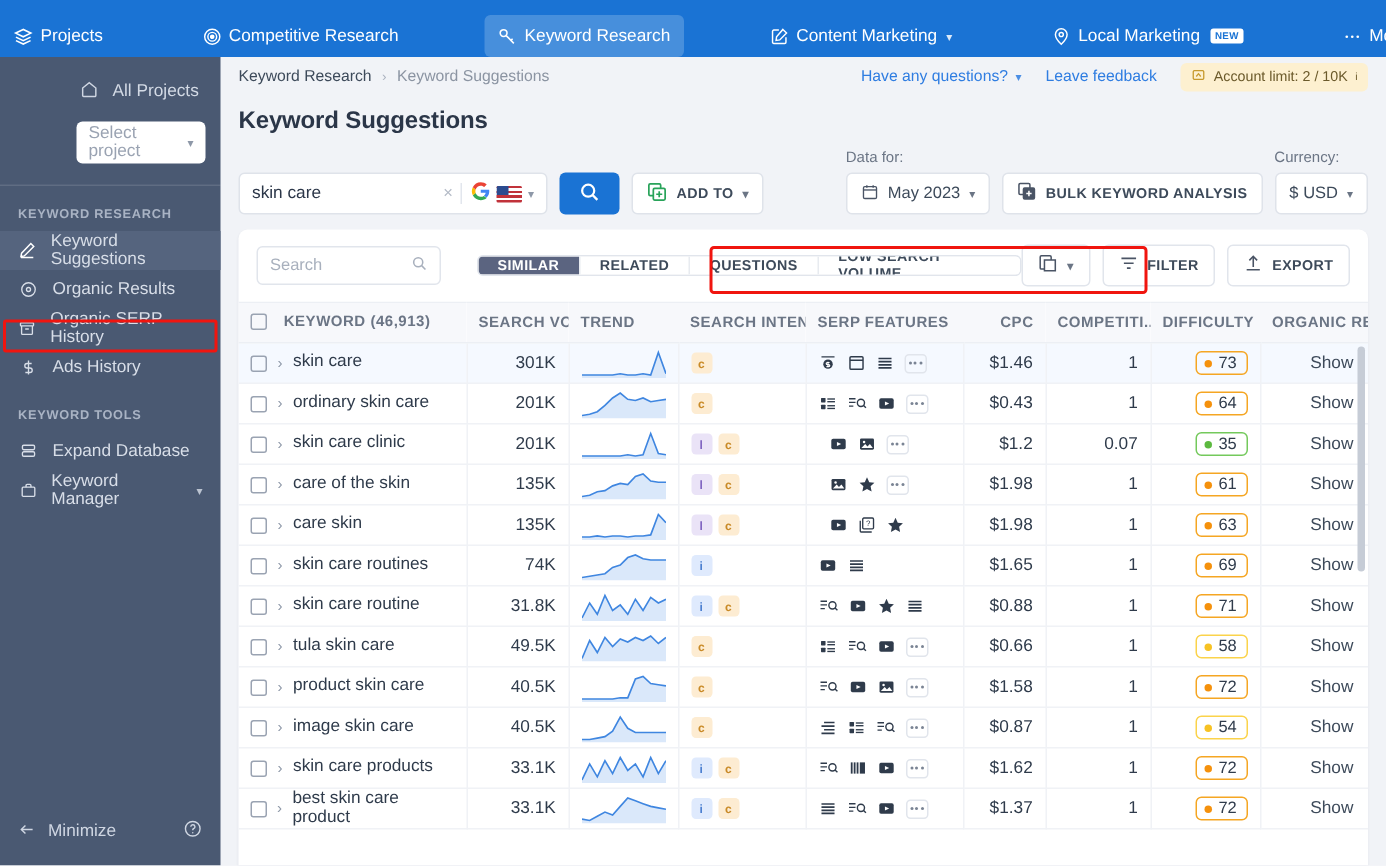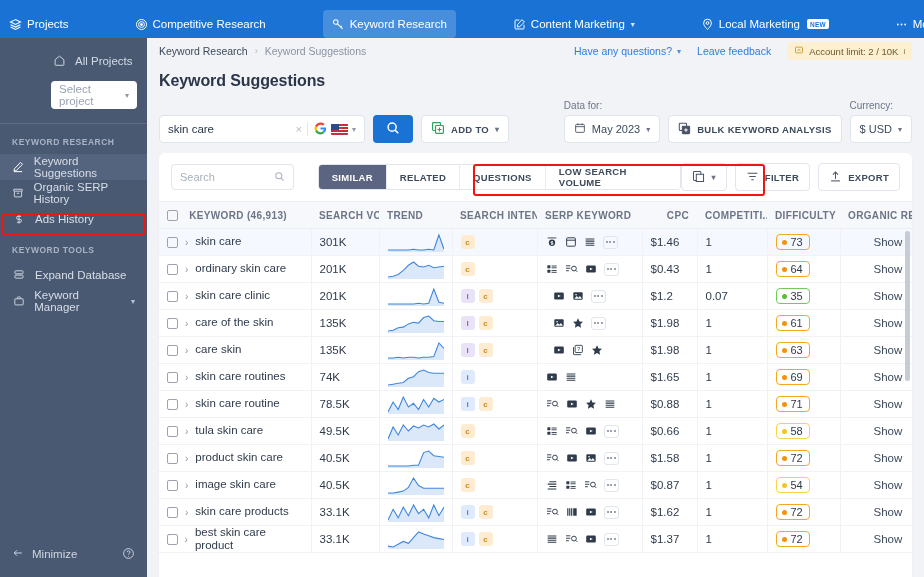--- a/index.html
+++ b/index.html
@@ -150,21 +150,21 @@
     margin: 0 12px 0; background: #fff; border-radius: 6px 6px 0 0;
     flex: 1; min-height: 0; display: flex; flex-direction: column; position: relative;
     box-shadow: 0 1px 2px rgba(30,40,60,.06);
   }
   .cardtools { height: 48px; flex: 0 0 48px; display:flex; align-items:center; padding: 0 12px; position: relative;}
   .tbl-search {
     width: 124px; height: 26px; border: 1px solid #e1e5ec; border-radius: 4px;
     display: flex; align-items: center; padding: 0 8px; font-size: 11px; color: #a8b0bd;
   }
   .tabs {
-    display: flex; margin-left: 24px; border: 1px solid #e1e5ec; border-radius: 4px; overflow: hidden; height: 26px;
+    display: flex; margin-left: 24px; border: 1px solid #e1e5ec; border-radius: 4px; overflow: hidden; height: 14px;
   }
   .tab {
     display: flex; align-items: center; padding: 0 13px; font-size: 9.5px; font-weight: 700;
     letter-spacing: .3px; color: #3d4a5a; cursor: pointer; border-left: 1px solid #e8ebf0; background:#fff;
   }
   .tab:first-child { border-left: none; }
   .tab.active { background: #5b6480; color: #fff; }
   .tabs-redbox {
     position: absolute; left: 314px; top: 11px; width: 292px; height: 32px;
     border: 2px solid #f0150f; border-radius: 3px; pointer-events:none;
@@ -182,21 +182,21 @@
   thead th {
     background: #f7f8fb; height: 27px; font-size: 10px; font-weight: 700; letter-spacing: .35px;
     color: #6b7585; text-align: left; padding: 0 8px; border-bottom: 1px solid #eceff4;
     border-top: 1px solid #eceff4; white-space: nowrap; overflow:hidden;
   }
   thead th.r { text-align: right; }
   tbody td {
     height: 27px; font-size: 11.5px; color: #2f3b4b; padding: 0 8px;
     border-bottom: 1px solid #f0f2f6; border-right: 1px solid #f0f2f6; white-space: nowrap;
   }
-  tbody td.r { text-align: left; }
+  tbody td.r { text-align: right; }
   tbody tr.hl td { background: #f5f9ff; }
   tbody tr td:last-child { border-right: none; }
   .cb { width: 11px; height: 11px; border: 1.4px solid #9aa3b2; border-radius: 2px; display:inline-block; vertical-align:middle; cursor:pointer;}
   .cbhead { border-color:#9aa3b2; }
   .kwcell { display: flex; align-items: center; gap: 7px; }
   .kwchev { color: #8e98a8; font-size: 10px; cursor: pointer; }
   .kwtext { white-space: normal; line-height: 1.15; }
   .intents { display: flex; gap: 4px; }
   .ibadge {
     width: 14px; height: 14px; border-radius: 3px; font-size: 8px; font-weight: 700;
@@ -345,20 +345,29 @@
       <div class="side-item active">
         <span class="sicon">
           <svg width="12" height="12" viewBox="0 0 16 16" fill="none" stroke="#fff" stroke-width="1.3">
               <path d="M11.4 1.8 14 4.4 5.6 12.8 2.6 13.4l.6-3z"></path>
               <path d="M2.6 14.2h11"></path>
             </svg>
         </span>
         <span>Keyword Suggestions</span>
       </div>
 
+      <div class="side-item">
+        <span class="sicon">
+          <svg width="12" height="12" viewBox="0 0 16 16" fill="none" stroke="#d8dee8" stroke-width="1.2">
+              <circle cx="8" cy="8" r="6"></circle>
+              <circle cx="8" cy="8" r="1.8"></circle>
+            </svg>
+        </span>
+        <span>Organic Results</span>
+      </div>
 
       <div class="side-item">
         <span class="sicon">
           <svg width="12" height="12" viewBox="0 0 16 16" fill="none" stroke="#d8dee8" stroke-width="1.2">
               <rect x="2.2" y="3" width="11.6" height="2.6" rx=".5"></rect>
               <path d="M3.2 5.8v6.6a.8.8 0 0 0 .8.8h8a.8.8 0 0 0 .8-.8V5.8"></path>
               <path d="M6.4 8.4h3.2"></path>
             </svg>
         </span>
         <span>Organic SERP History</span>
@@ -593,21 +602,21 @@
                 <th>
                   <span class="cb cbhead"></span>
                   <span style="margin-left:8px;vertical-align:middle">KEYWORD  (46,913)</span>
                 </th>
                 <th class="r">
                   <span>SEARCH VOL.</span>
                   
                 </th>
                 <th>TREND</th>
                 <th>SEARCH INTENT</th>
-                <th>SERP KEYWORD</th>
+                <th>SERP FEATURES</th>
                 <th class="r">CPC</th>
                 <th class="r">COMPETITI...</th>
                 <th class="r">DIFFICULTY</th>
                 <th>ORGANIC RESU...</th>
               </tr>
             </thead>
             <tbody id="tbody">
                 <tr class="hl">
                   <td>
                     <div class="kwcell">
@@ -892,21 +901,21 @@
                   <td><span class="show-link">Show</span></td>
                 </tr>
                 <tr>
                   <td>
                     <div class="kwcell">
                       <span class="cb"></span>
                       <span class="kwchev">›</span>
                       <span class="kwtext">skin care routine</span>
                     </div>
                   </td>
-                  <td class="r">78.5K</td>
+                  <td class="r">31.8K</td>
                   <td><span class="trend"><svg width="56" height="20" viewBox="0 0 56 20">
                         <path d="M0.0 18.0 L5.1 8.0 L10.2 15.5 L15.3 3.0 L20.4 13.0 L25.5 9.3 L30.5 15.5 L35.6 5.5 L40.7 13.0 L45.8 4.3 L50.9 8.0 L56.0 5.5 L56 20 L0 20 Z" fill="#dae8fa"></path>
                         <path d="M0.0 18.0 L5.1 8.0 L10.2 15.5 L15.3 3.0 L20.4 13.0 L25.5 9.3 L30.5 15.5 L35.6 5.5 L40.7 13.0 L45.8 4.3 L50.9 8.0 L56.0 5.5" fill="none" stroke="#3f86e0" stroke-width="1.1"></path>
                       </svg></span></td>
                   <td>
                     <span class="intents">
                       <span class="ibadge i">i</span>
                       <span class="ibadge c">c</span>
                     </span>
                   </td>

